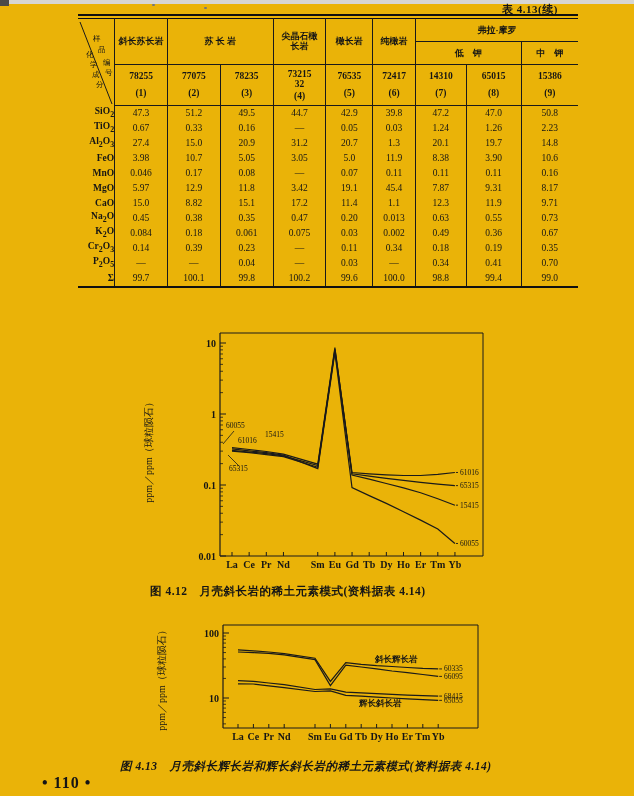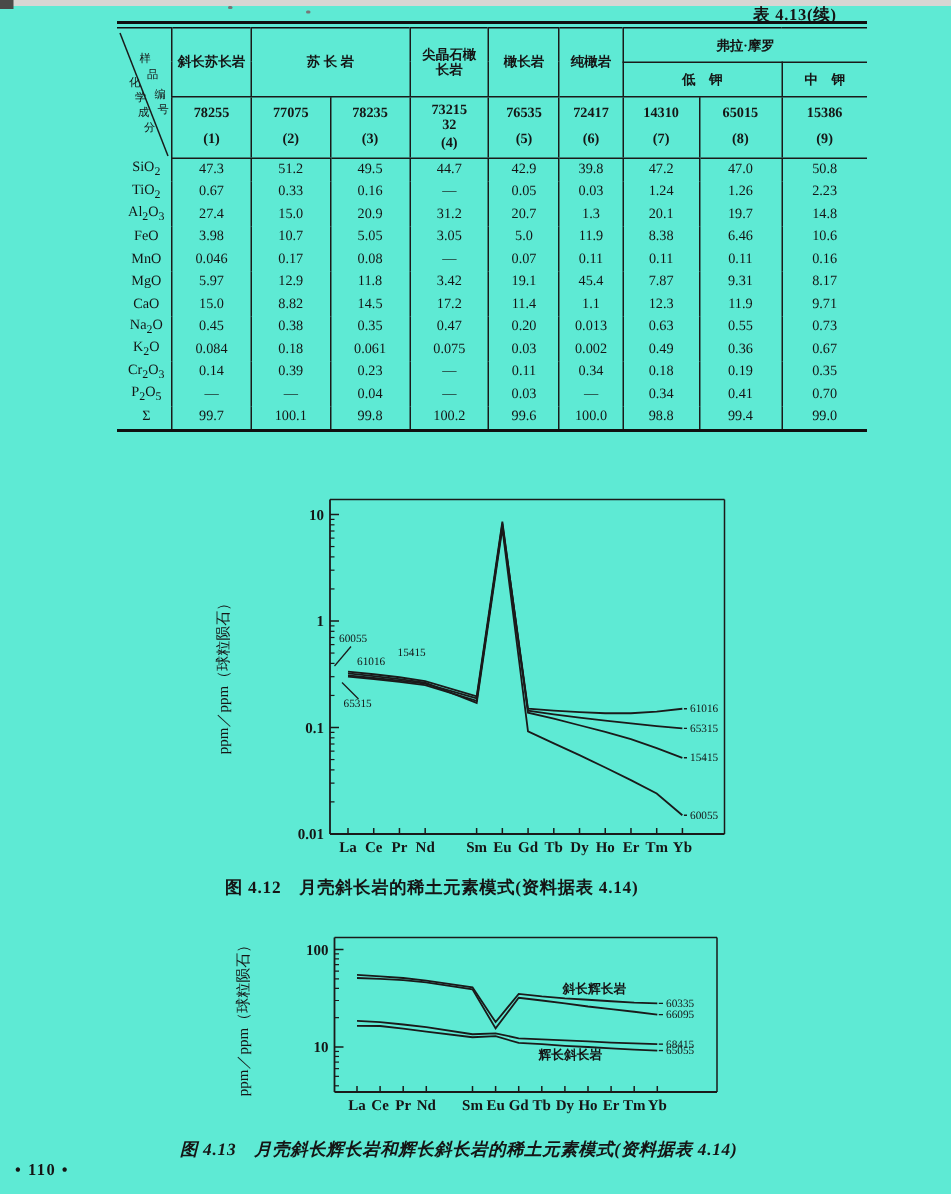--- a/index.html
+++ b/index.html
@@ -1,38 +1,38 @@
 <!DOCTYPE html>
 <html><head>
 <meta charset="utf-8">
 <style>
   html,body{margin:0;padding:0;}
-  .page{position:relative;width:634px;height:796px;background:#5eead4;overflow:hidden;
+  .page{position:relative;width:634px;height:796px;background:#eab308;overflow:hidden;
         font-family:"Liberation Serif","DejaVu Serif",serif;color:#151515;}
   .scan-strip{position:absolute;left:0;top:0;width:634px;height:4px;background:#d7d6d3;}
   .scan-corner{position:absolute;left:0;top:0;width:9px;height:6px;background:#4a4a48;}
   .speck{position:absolute;width:3px;height:2px;background:#777;border-radius:1px;}
   .table-tag{position:absolute;left:502px;top:2px;font-size:11px;font-weight:bold;letter-spacing:.5px;}
   #table-wrap{position:absolute;left:78px;top:14px;width:500px;
               border-top:2.5px solid #101010;border-bottom:2px solid #101010;}
   #table-wrap table{border-collapse:collapse;table-layout:fixed;width:100%;margin-top:1.5px;border-top:1px solid #101010;}
   td,th{padding:0;margin:0;text-align:center;vertical-align:middle;font-size:9.5px;line-height:1.12;font-weight:normal;}
   .bl{border-left:1px solid #1a1a1a;}
   .hb{border-bottom:1px solid #1a1a1a;}
   .ghead{font-weight:bold;font-size:9px;white-space:pre-line;}
   .sample .num{font-weight:bold;white-space:pre-line;}
   .sample .ord{margin-top:6px;font-weight:bold;}
-  tbody th{text-align:center;padding-left:3px;font-weight:normal;}
+  tbody th{text-align:right;padding-left:3px;font-weight:bold;}
   tbody tr{height:15px;}
   .corner{position:relative;height:87px;}
   .corner svg{position:absolute;left:0;top:0;}
   .corner span{position:absolute;font-size:7.5px;line-height:1;}
   .chart{position:absolute;margin-left:25px;}
   .caption{position:absolute;font-size:11.5px;font-weight:600;letter-spacing:.5px;white-space:nowrap;text-align:right;}
-  .pageno{position:absolute;left:10px;top:774px;font-size:11px;font-weight:bold;letter-spacing:1px;}
+  .pageno{position:absolute;left:42px;top:774px;font-size:16px;font-weight:bold;letter-spacing:1px;}
   svg text{fill:#151515;}
 </style>
 </head>
 <body>
 
 <div class="page">
   <div class="scan-strip"></div>
   <div class="scan-corner"></div>
   <div class="speck" style="left:152px;top:4px;"></div>
   <div class="speck" style="left:204px;top:7px;"></div>
@@ -159,21 +159,21 @@
           </tr>
           <tr>
             <th>FeO</th>
             <td class="bl">3.98</td>
             <td class="bl">10.7</td>
             <td class="bl">5.05</td>
             <td class="bl">3.05</td>
             <td class="bl">5.0</td>
             <td class="bl">11.9</td>
             <td class="bl">8.38</td>
-            <td class="bl">6.46</td>
+            <td class="bl">3.90</td>
             <td class="bl">10.6</td>
           </tr>
           <tr>
             <th>MnO</th>
             <td class="bl">0.046</td>
             <td class="bl">0.17</td>
             <td class="bl">0.08</td>
             <td class="bl">—</td>
             <td class="bl">0.07</td>
             <td class="bl">0.11</td>
@@ -190,21 +190,21 @@
             <td class="bl">19.1</td>
             <td class="bl">45.4</td>
             <td class="bl">7.87</td>
             <td class="bl">9.31</td>
             <td class="bl">8.17</td>
           </tr>
           <tr>
             <th>CaO</th>
             <td class="bl">15.0</td>
             <td class="bl">8.82</td>
-            <td class="bl">14.5</td>
+            <td class="bl">15.1</td>
             <td class="bl">17.2</td>
             <td class="bl">11.4</td>
             <td class="bl">1.1</td>
             <td class="bl">12.3</td>
             <td class="bl">11.9</td>
             <td class="bl">9.71</td>
           </tr>
           <tr>
             <th>Na<sub>2</sub>O</th>
             <td class="bl">0.45</td>

